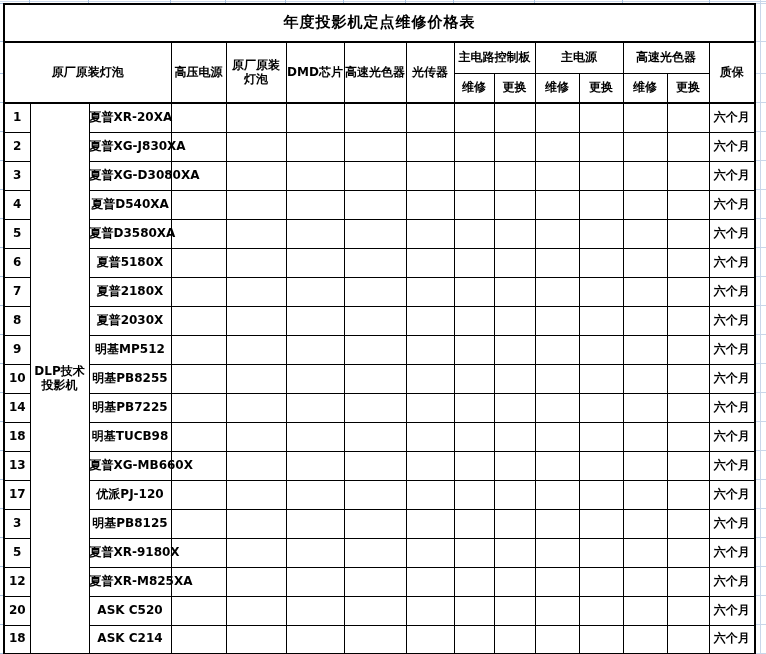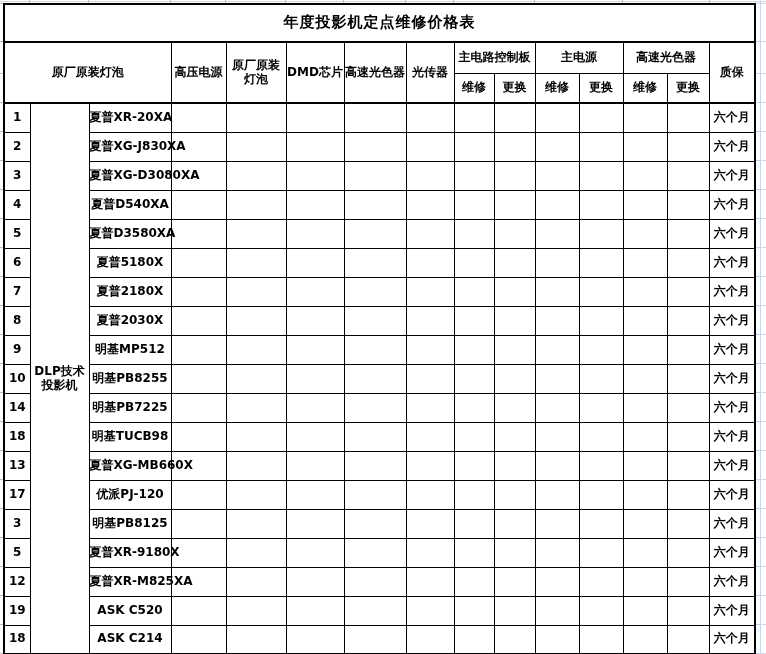--- a/index.html
+++ b/index.html
@@ -354,21 +354,21 @@
       <td></td>
       <td></td>
       <td></td>
       <td></td>
       <td></td>
       <td></td>
       <td></td>
       <td class="c-warranty">六个月</td>
     </tr>
         <tr>
-      <td class="c-num">19</td>
+      <td class="c-num">20</td>
       <td class="c-model">ASK C520</td>
       <td></td>
       <td></td>
       <td></td>
       <td></td>
       <td></td>
       <td></td>
       <td></td>
       <td></td>
       <td></td>

